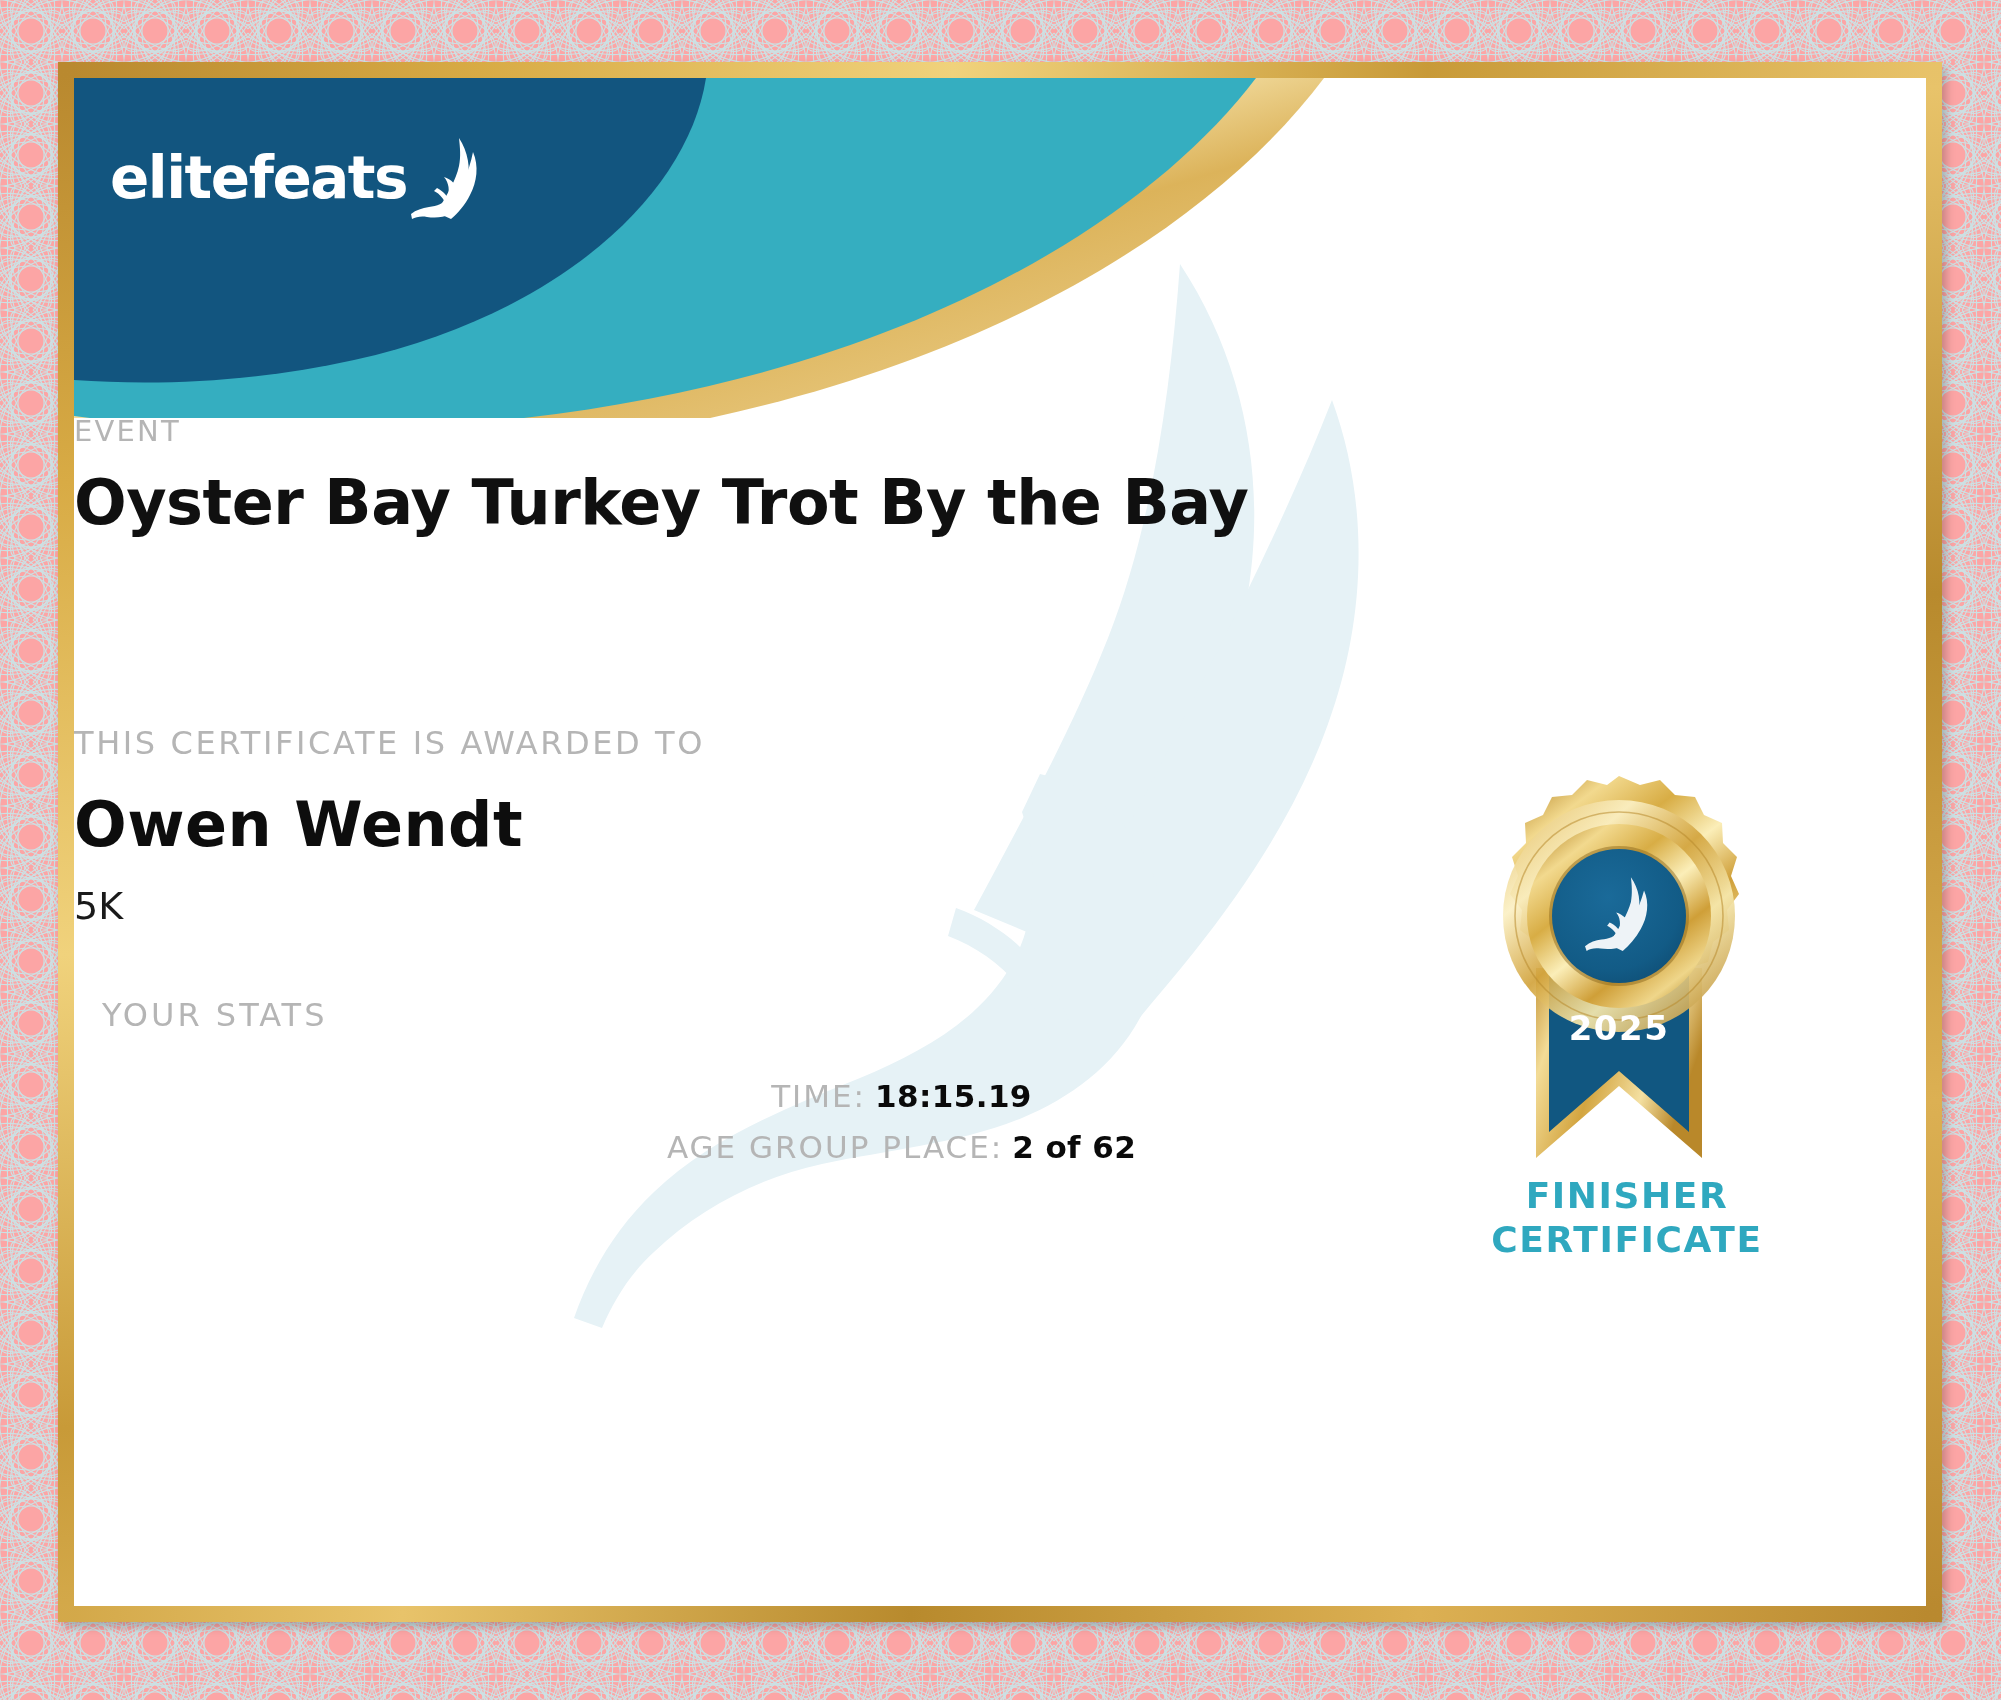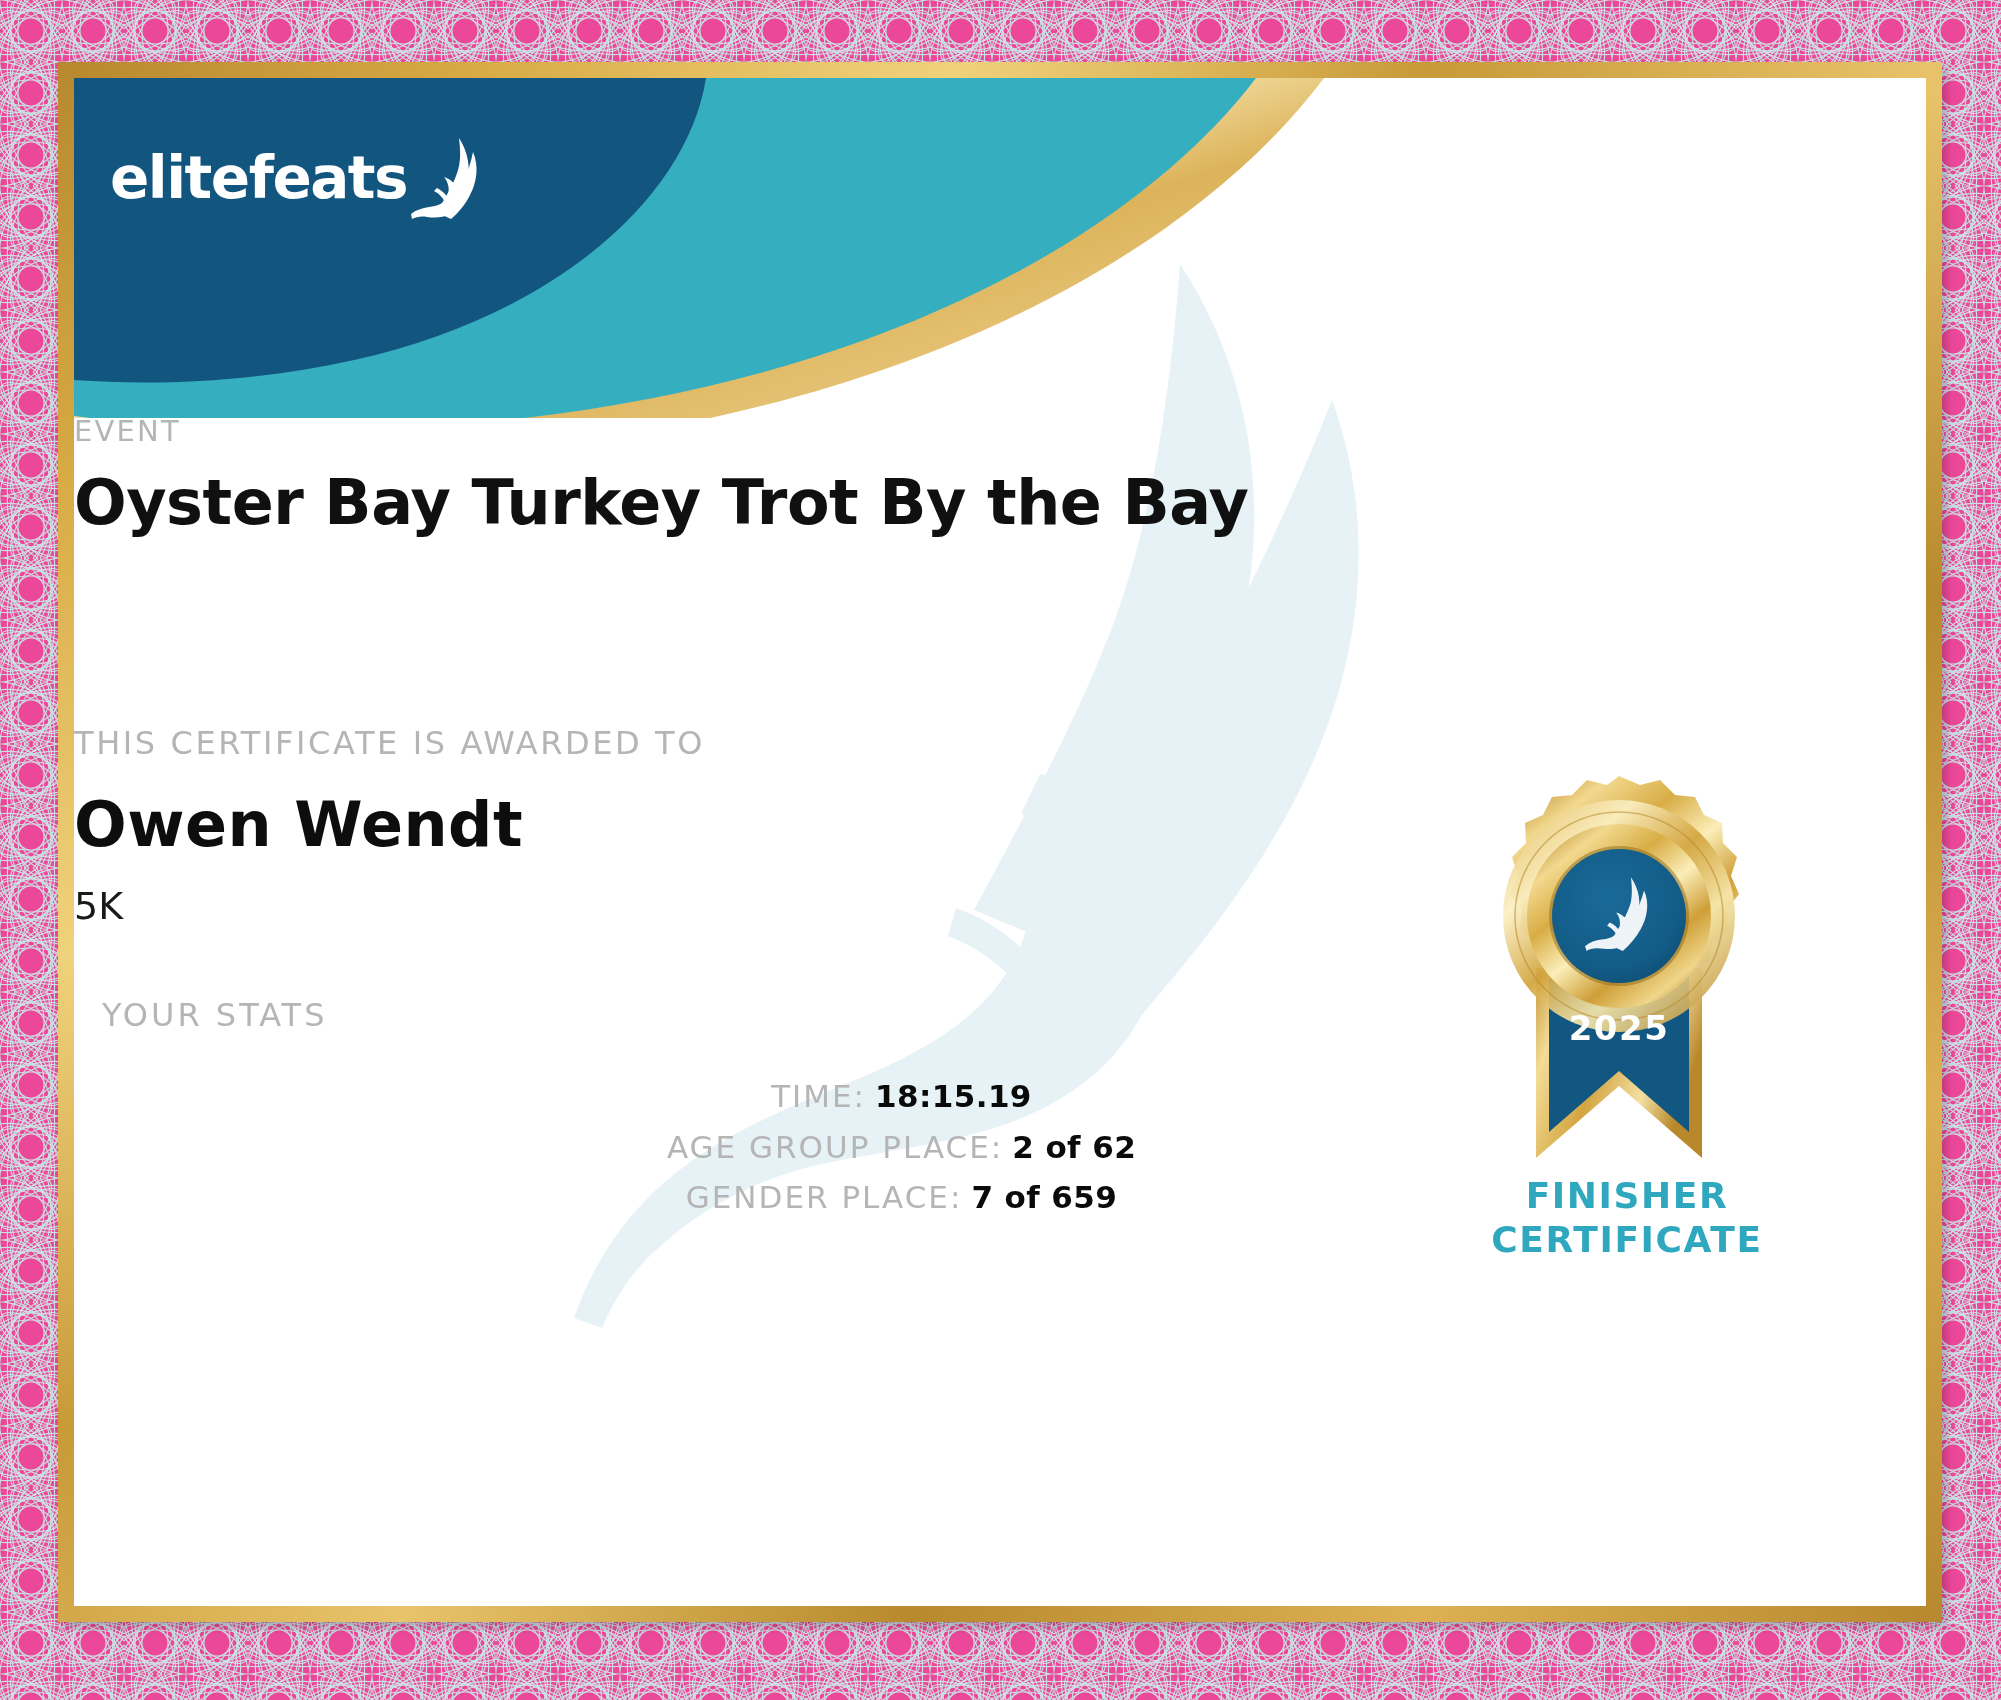--- a/index.html
+++ b/index.html
@@ -12,21 +12,21 @@
     height: 1700px;
     font-family: "Liberation Sans", sans-serif;
     overflow: hidden;
   }
 
   
   #certificate-root {
     position: relative;
     width: 2001px;
     height: 1700px;
-    background: #ec4899;
+    background: #fca5a5;
     overflow: hidden;
   }
 
   #guilloche-layer {
     position: absolute;
     left: 0; top: 0;
     width: 2001px;
     height: 1700px;
   }
 
@@ -335,23 +335,20 @@
 
       <div class="center-line label-muted" id="stats-label">YOUR STATS</div>
 
       <div id="stats-list">
         <div class="stat-row">
           <span class="stat-key">TIME:</span><span class="stat-val">18:15.19</span>
         </div>
         <div class="stat-row">
           <span class="stat-key">AGE GROUP PLACE:</span><span class="stat-val">2 of 62</span>
         </div>
-        <div class="stat-row">
-          <span class="stat-key">GENDER PLACE:</span><span class="stat-val">7 of 659</span>
-        </div>
       </div>
 
       <div id="medal-badge">
         <svg id="medal-svg" width="330" height="420" viewBox="0 0 330 420" xmlns="http://www.w3.org/2000/svg">
           <defs>
             <linearGradient id="goldOuter" x1="0.12" y1="0" x2="0.9" y2="1">
               <stop offset="0%" stop-color="#b98a2c"></stop>
               <stop offset="16%" stop-color="#f2d98e"></stop>
               <stop offset="34%" stop-color="#d8ad45"></stop>
               <stop offset="52%" stop-color="#fbeeb8"></stop>

